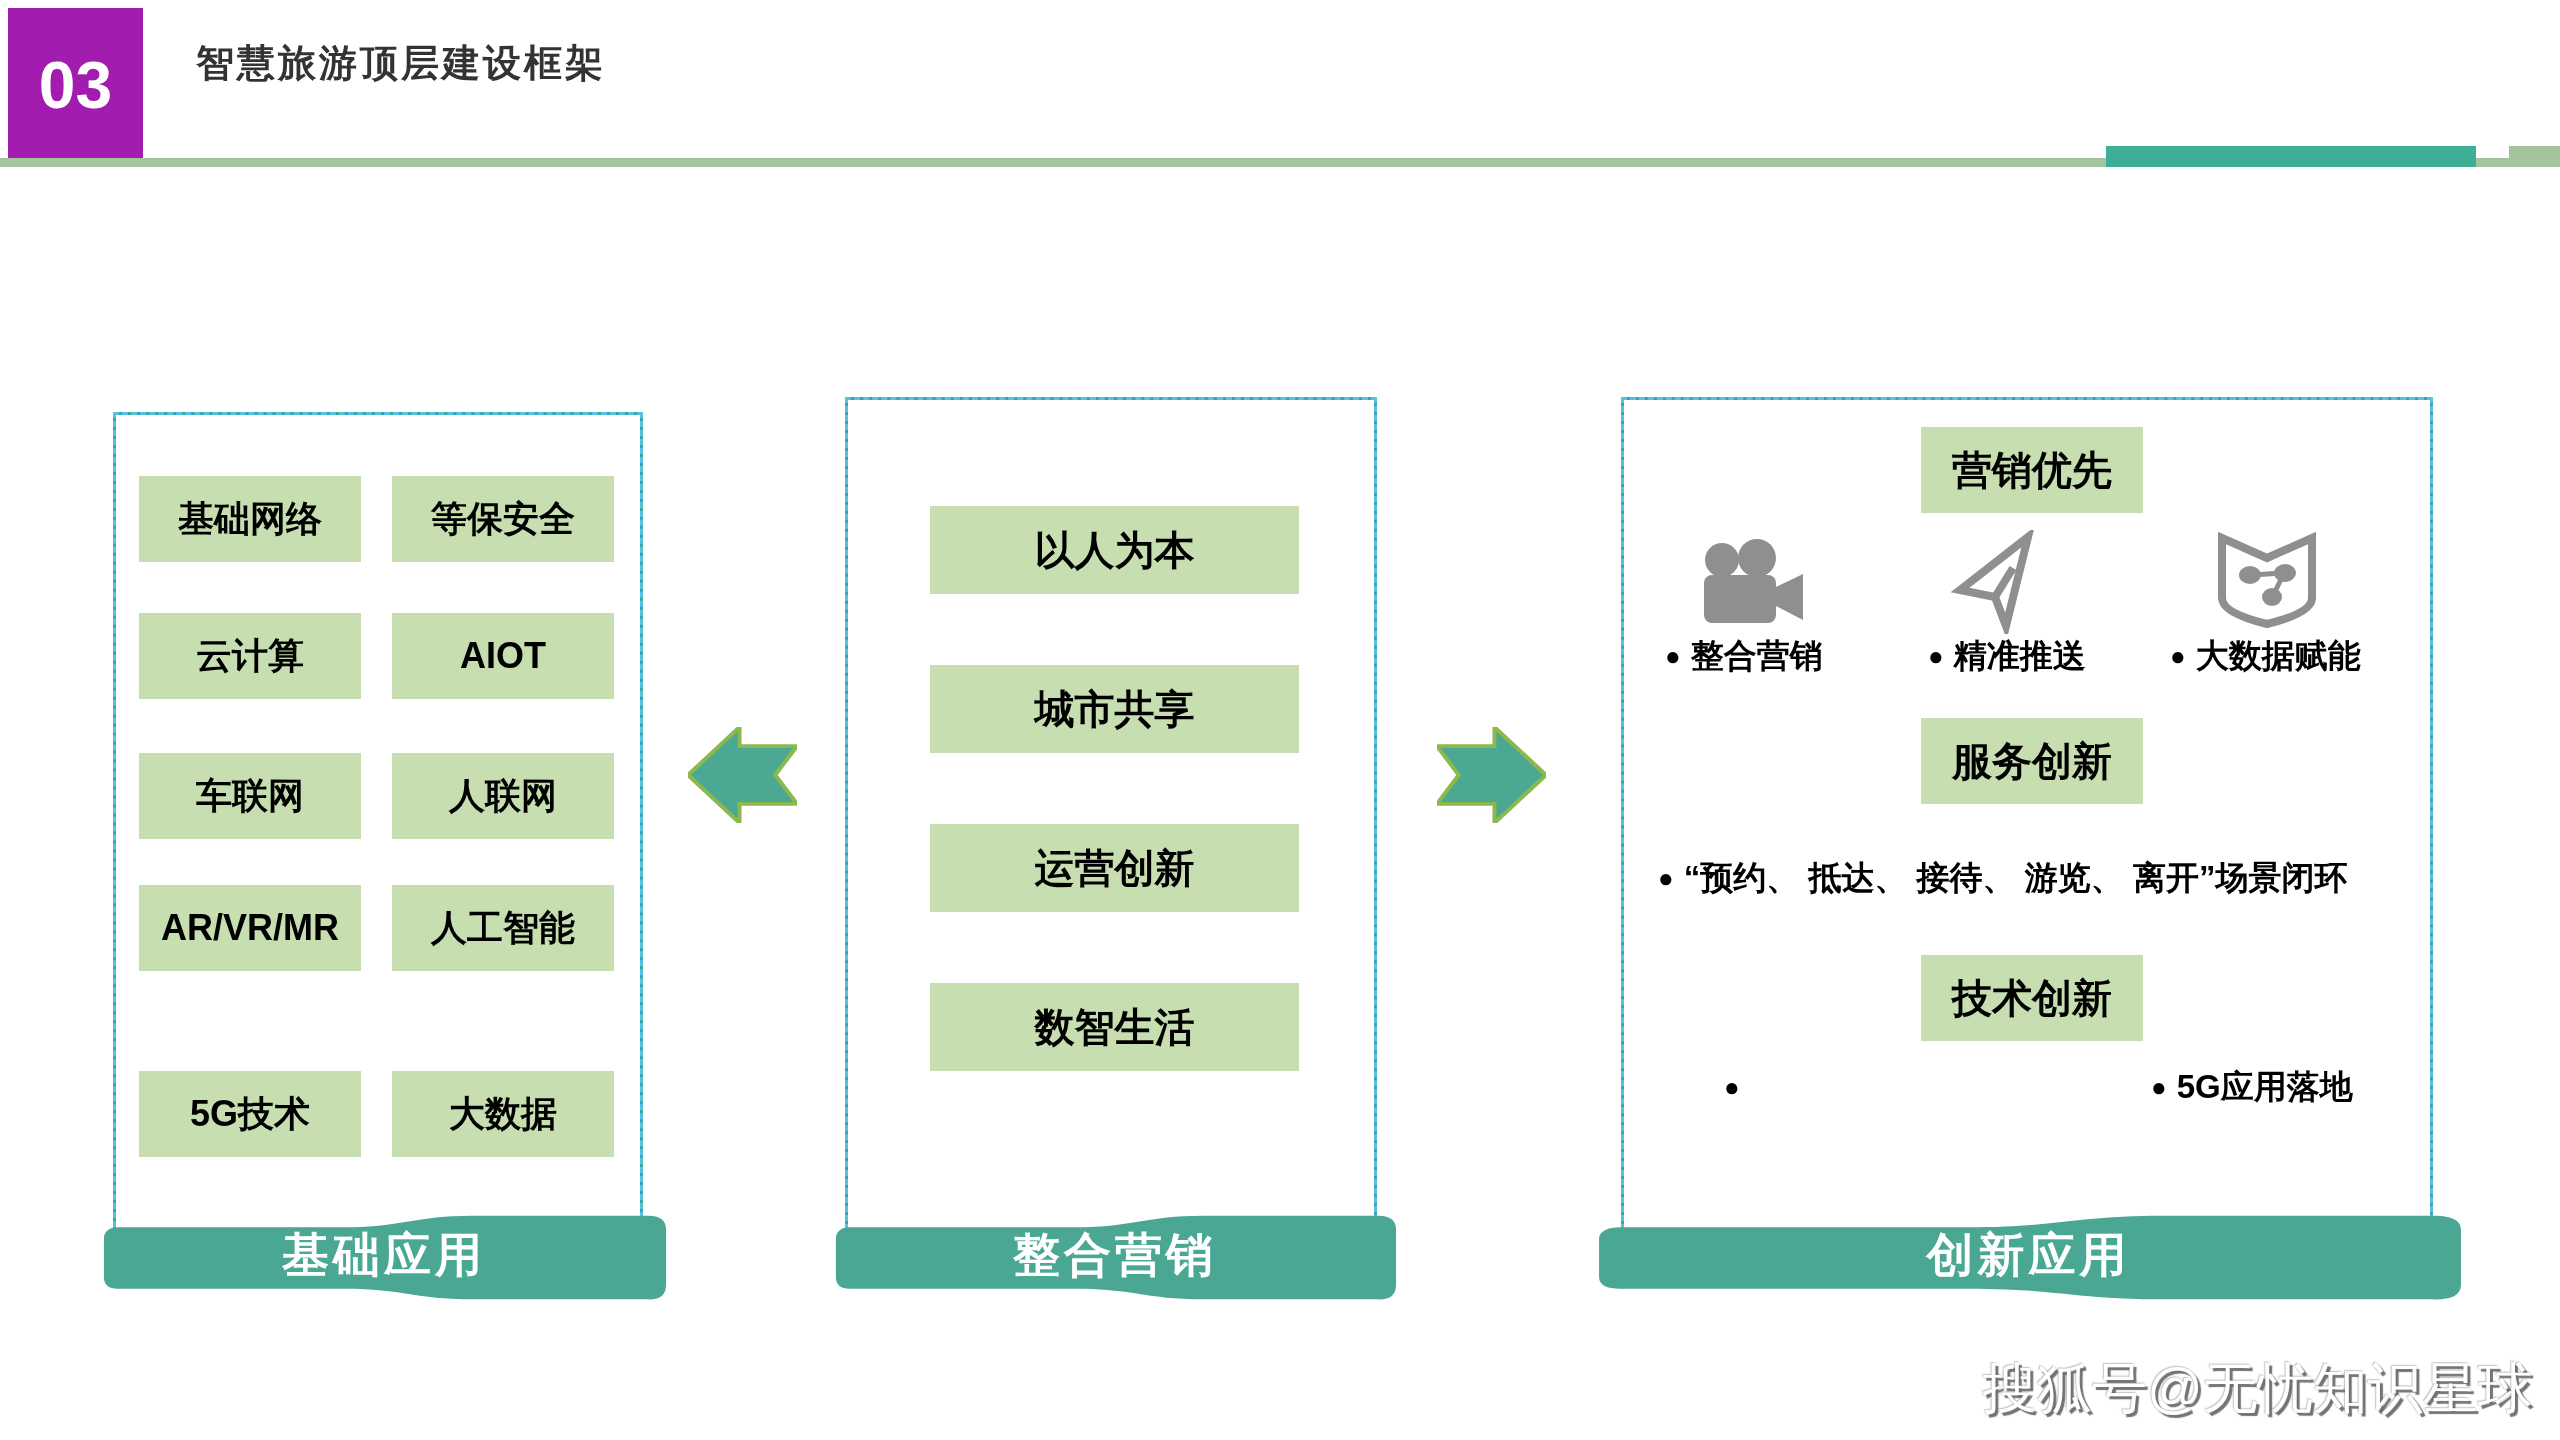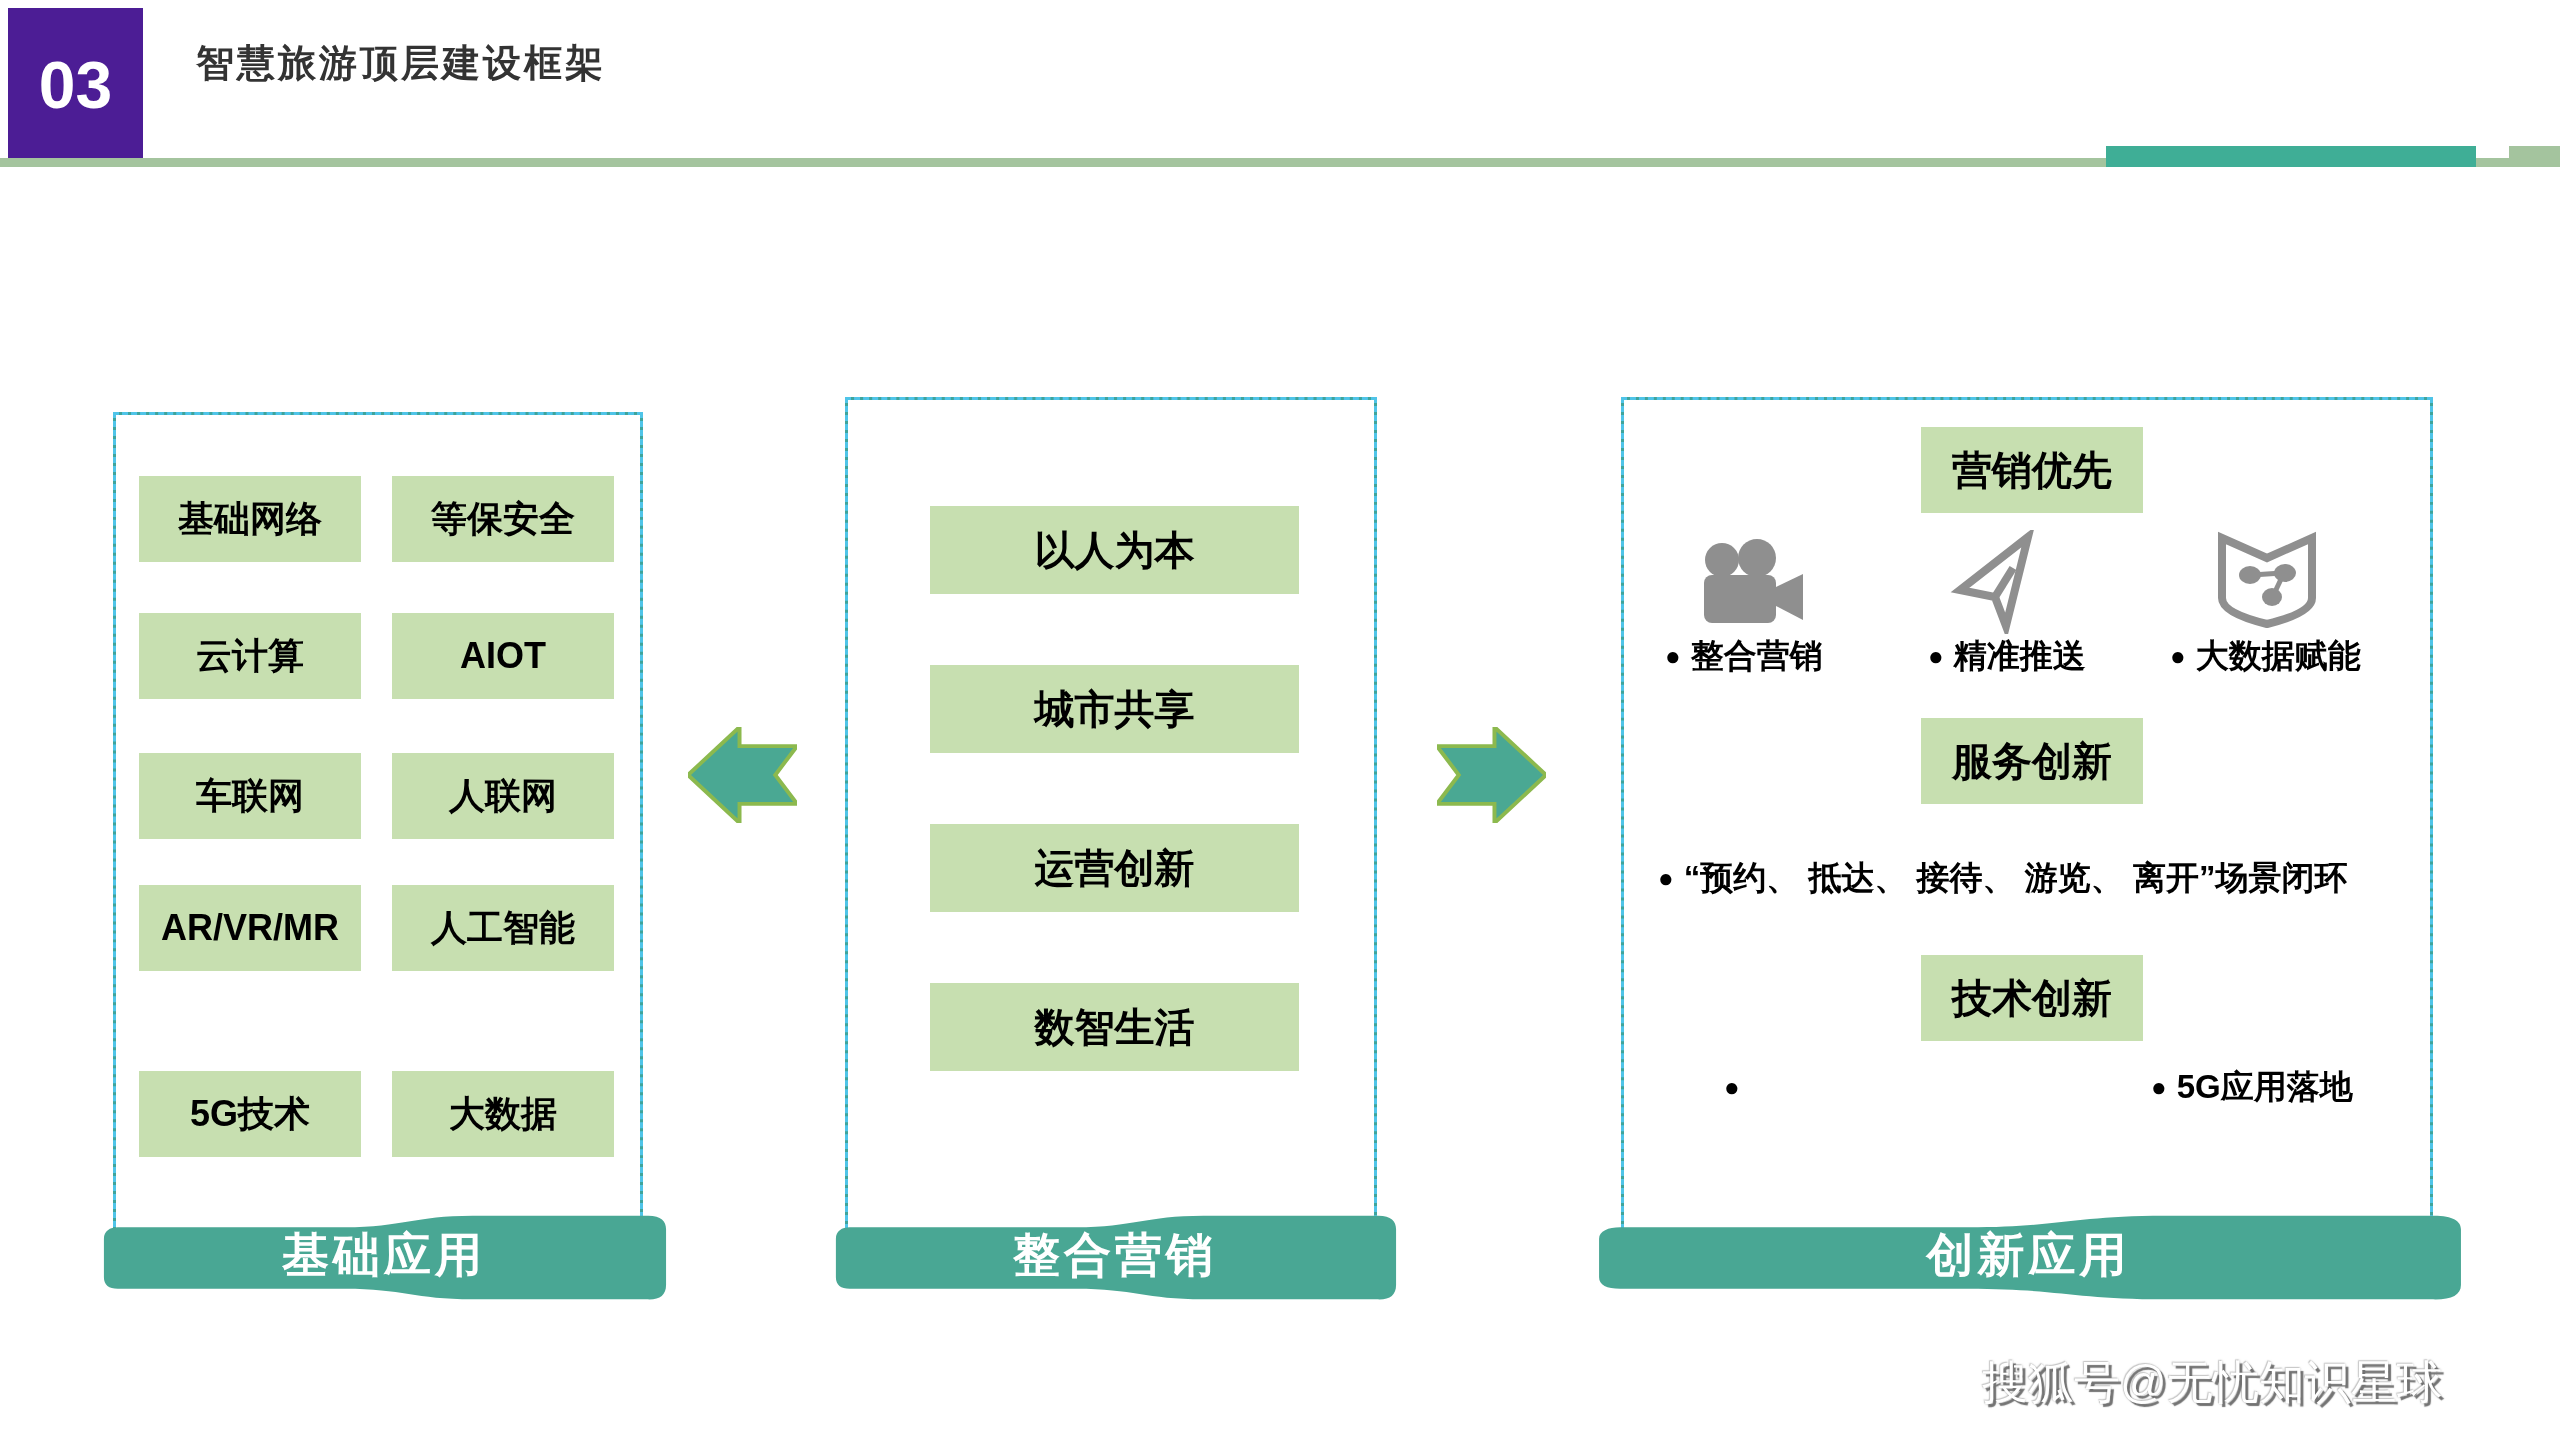--- a/index.html
+++ b/index.html
@@ -1,20 +1,20 @@
 <!DOCTYPE html>
 <html><head>
 <meta charset="utf-8">
 <style>
   html,body{margin:0;padding:0;background:#ffffff;}
   body{font-family:"Liberation Sans","DejaVu Sans",sans-serif;}
   #stage{position:relative;width:2560px;height:1440px;background:#ffffff;overflow:hidden;}
 
   
-  .num-box{position:absolute;left:8px;top:8px;width:135px;height:153px;background:#4c1d95;
+  .num-box{position:absolute;left:8px;top:8px;width:135px;height:153px;background:#a21caf;
            display:flex;align-items:center;justify-content:center;color:#ffffff;
            font-size:66px;font-weight:bold;}
   .page-title{position:absolute;left:196px;top:38px;font-size:38px;font-weight:bold;
               color:#333333;letter-spacing:3px;white-space:nowrap;}
   .rule-line{position:absolute;left:0;top:158px;width:2560px;height:9px;background:#a4c49e;}
   .accent-bar{position:absolute;left:2106px;top:146px;width:370px;height:21px;background:#3fae96;}
   .accent-square{position:absolute;left:2509px;top:146px;width:51px;height:21px;background:#a4c49e;}
 
   
   .panel{position:absolute;border:3px solid #3fa49b;background:#ffffff;}
@@ -44,21 +44,21 @@
   
   .arrow{position:absolute;width:109px;height:96px;}
 
   
   .ribbon{position:absolute;top:1210px;height:96px;z-index:5;}
   .ribbon svg{position:absolute;inset:0;width:100%;height:100%;}
   .ribbon-label{position:absolute;inset:0;display:flex;align-items:center;justify-content:center;
                 color:#ffffff;font-size:47px;font-weight:bold;letter-spacing:4px;padding-bottom:6px;}
 
   
-  .watermark{position:absolute;left:1982px;top:1352px;font-size:46px;color:#ffffff;white-space:nowrap;
+  .watermark{position:absolute;left:1982px;top:1352px;font-size:55px;color:#ffffff;white-space:nowrap;
              text-shadow:3px 3px 1px rgba(90,90,90,0.85),-1px -1px 1px rgba(170,170,170,0.55),0 0 2px rgba(130,130,130,0.6);}
 </style>
 </head>
 <body>
 
 <div id="stage">
 
   <div class="num-box">
     <span>03</span>
   </div>

